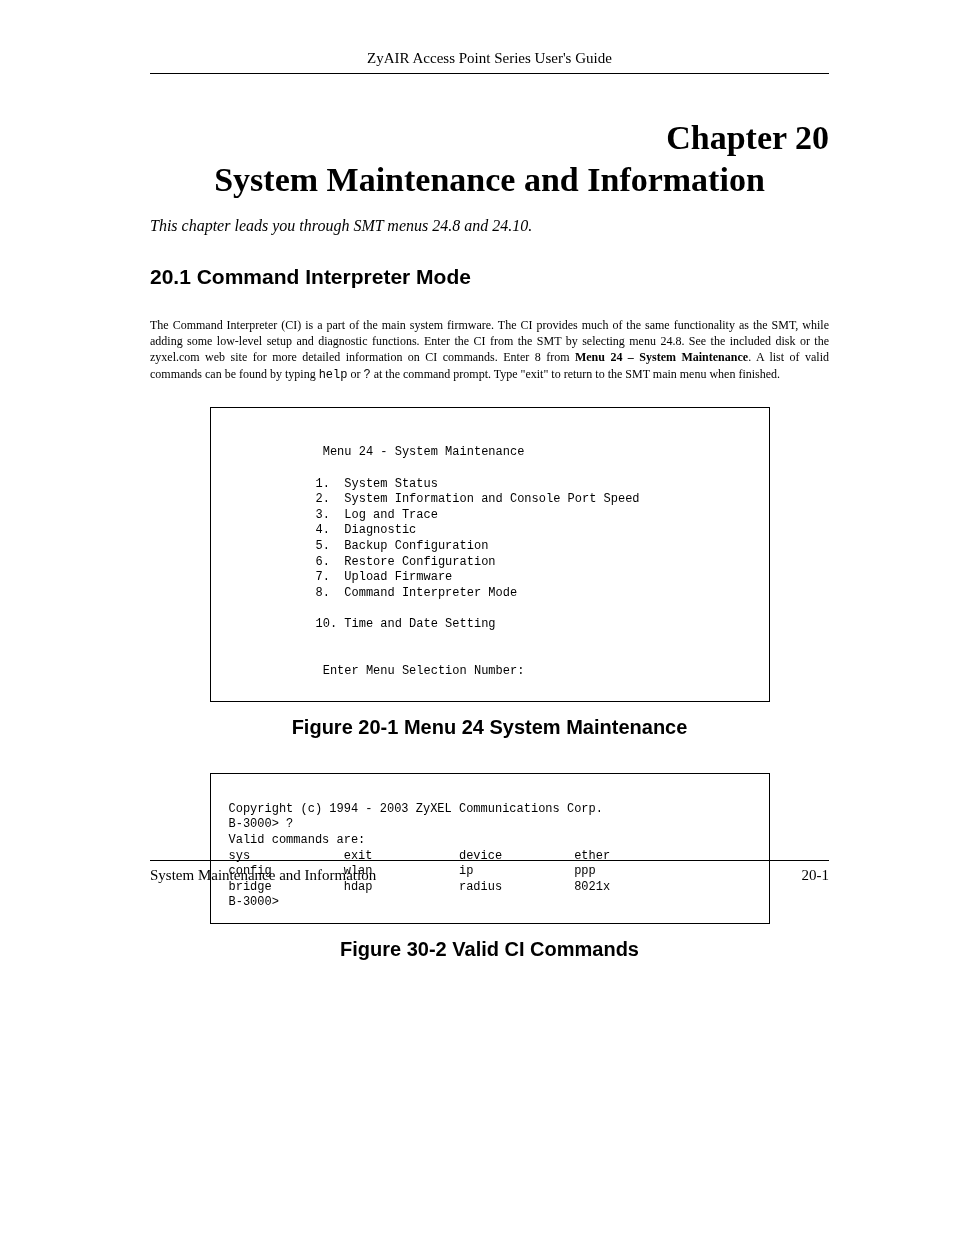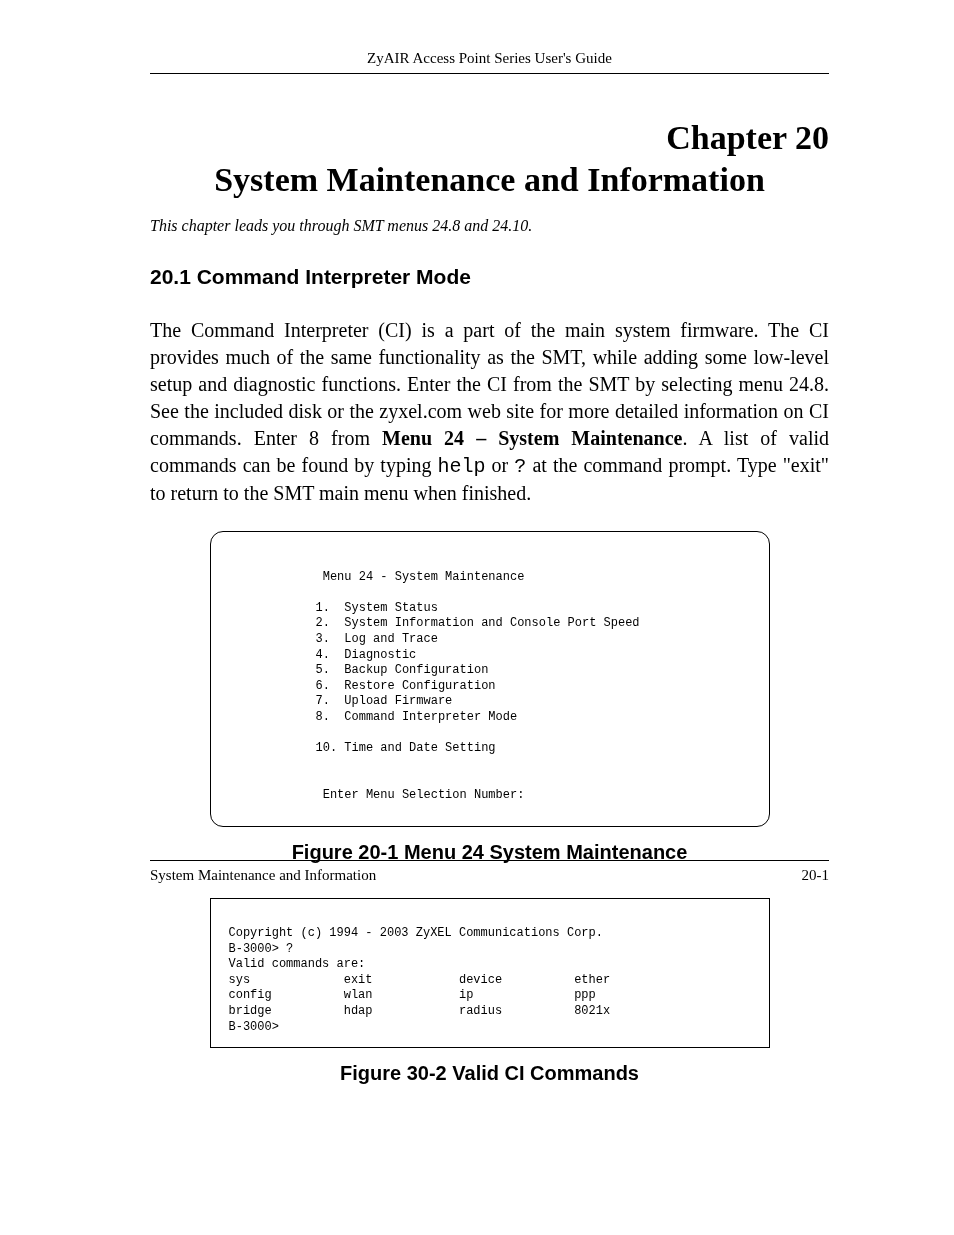--- a/index.html
+++ b/index.html
@@ -40,39 +40,38 @@
       font-size: 16px;
       margin-bottom: 30px;
     }
     .section-heading {
       font-family: Arial, Helvetica, sans-serif;
       font-size: 21px;
       font-weight: bold;
       margin-bottom: 28px;
     }
     .body-para {
-      font-size: 20px;
+      font-size: 12px;
       line-height: 1.35;
       text-align: justify;
       margin-bottom: 24px;
     }
     .mono { font-family: "Courier New", Courier, monospace; }
     .bold { font-weight: bold; }
     .fig-box {
       border: 1px solid #000;
       font-family: "Courier New", Courier, monospace;
       font-size: 12px;
       white-space: pre;
       line-height: 1.3;
       margin: 0 auto;
     }
     .fig1-box {
       width: 560px;
       padding: 22px 20px 22px 105px;
-      border-radius: 13px;
     }
     .fig2-box {
       width: 560px;
       padding: 12px 18px;
       margin-top: 32px;
     }
     .fig-caption {
       text-align: center;
       font-family: Arial, Helvetica, sans-serif;
       font-size: 20px;

